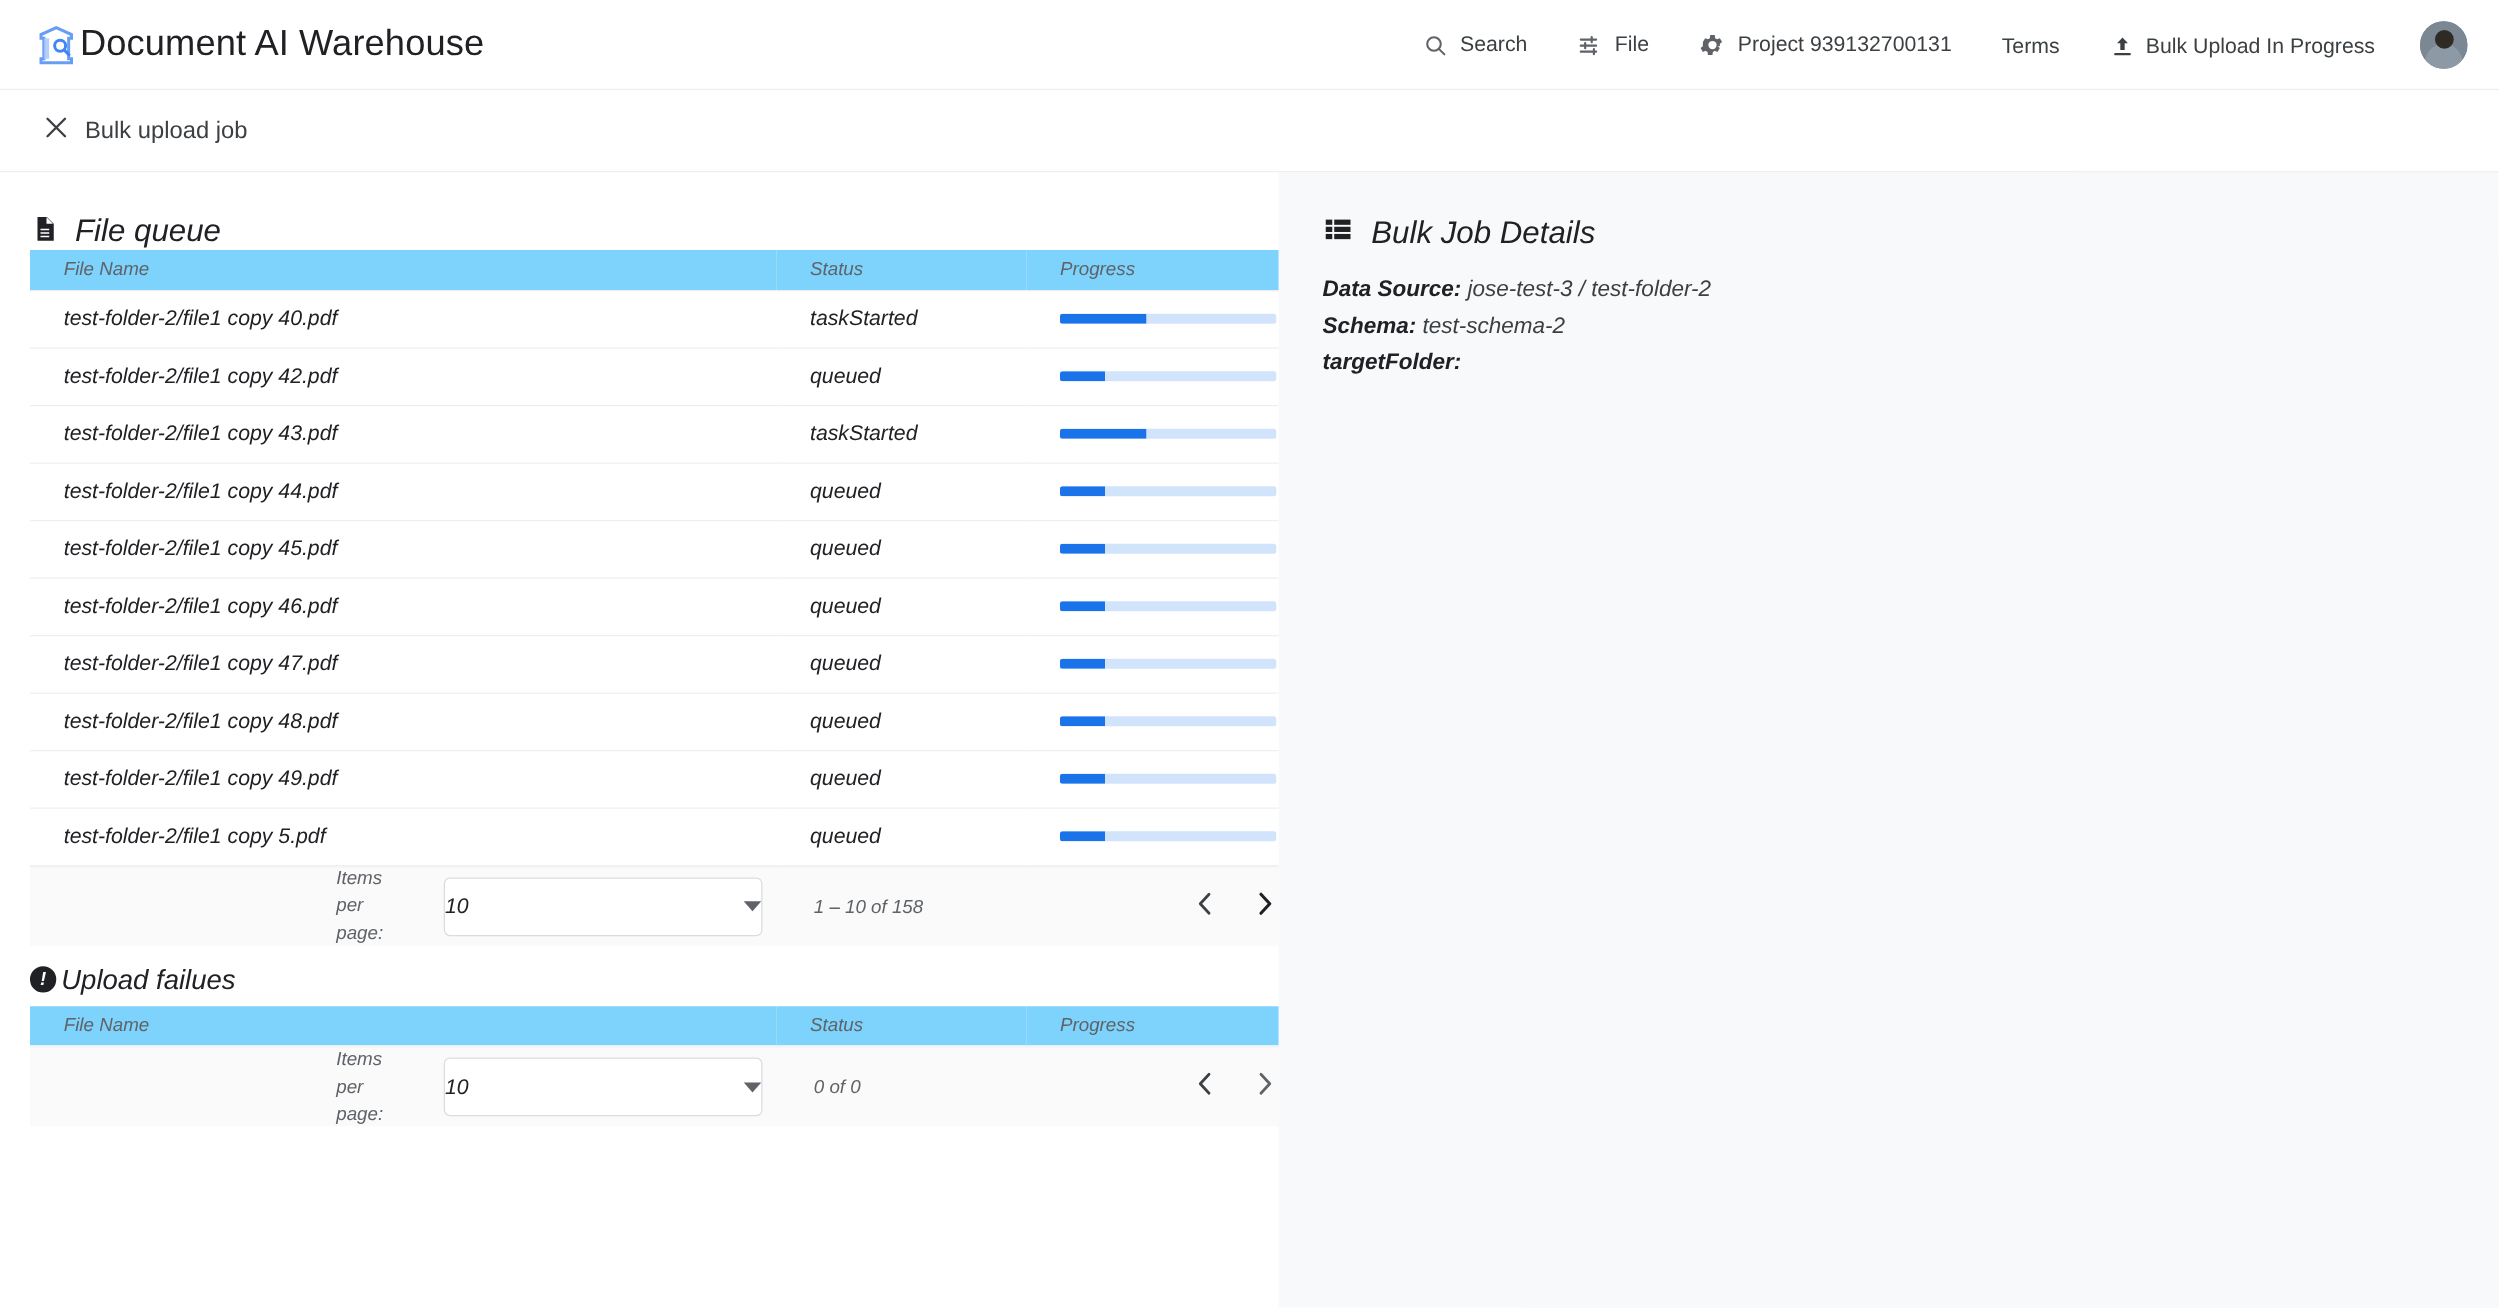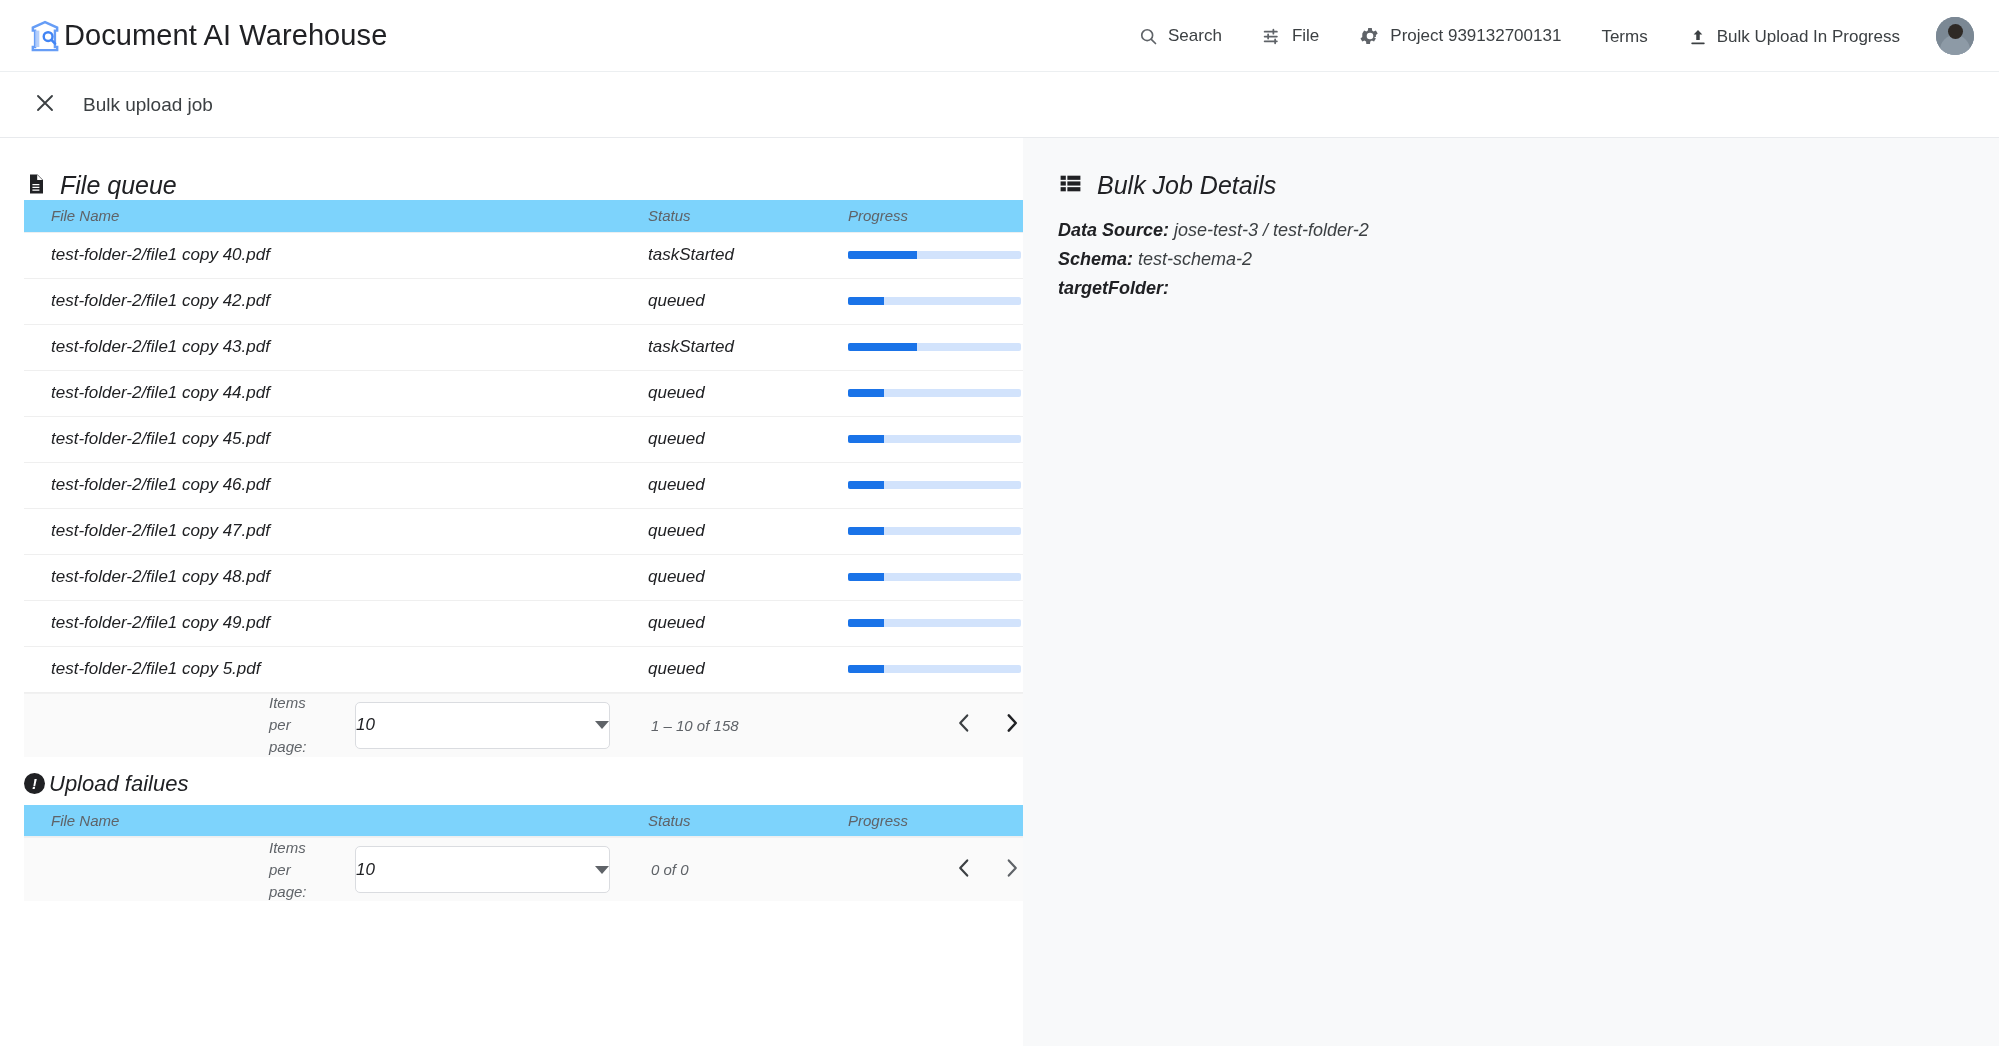--- a/index.html
+++ b/index.html
@@ -57,21 +57,21 @@
   .subbar {
     position: absolute; top: 72px; left: 0; width: 1999px; height: 66px;
     background: #ffffff; border-bottom: 1px solid #e8eaed;
     display: flex; align-items: center;
   }
   .close-btn {
     margin-left: 28px; width: 34px; height: 34px; display: flex;
     align-items: center; justify-content: center; cursor: pointer;
   }
   .subbar-title {
-    margin-left: 21px; font-size: 19px; color: #3c4043; white-space: nowrap;
+    margin-left: 6px; font-size: 19px; color: #3c4043; white-space: nowrap;
   }
   .ingest-wrap {
     position: absolute; left: 624px; top: 0; height: 66px;
     display: flex; align-items: center;
   }
   .ingest-text { font-size: 18px; color: #3c4043; white-space: nowrap; }
   .top-progress {
     width: 362px; height: 9px; border-radius: 2px;
     background: #d2e3fc; margin-left: 32px; overflow: hidden;
   }

